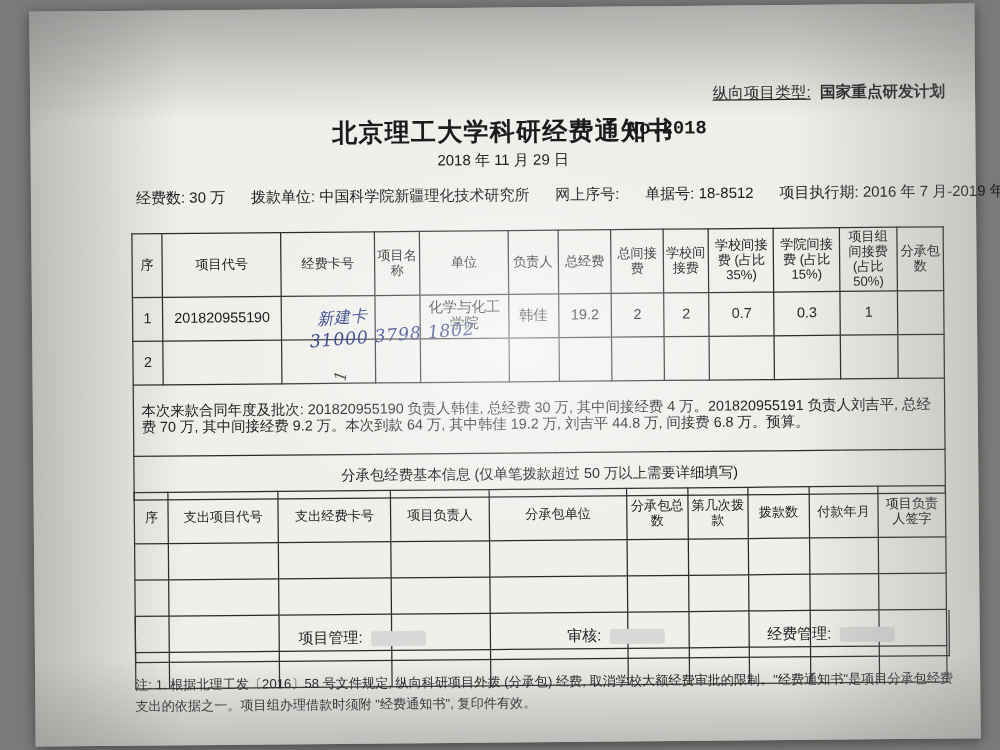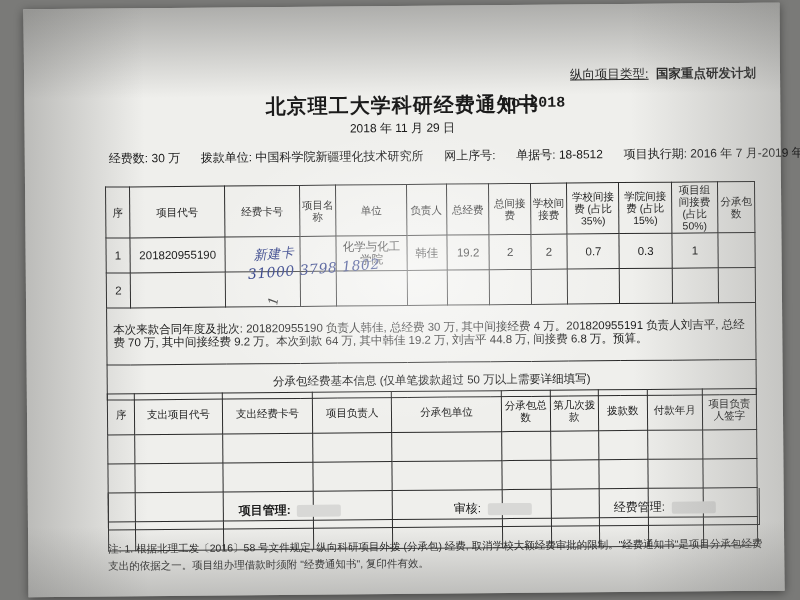--- a/index.html
+++ b/index.html
@@ -187,21 +187,21 @@
     height: 36px;
     border: 1px solid #2a2a2a;
     border-top: none;
     font-size: 12px;
   }
   #signRow .cell {
     position: absolute;
     top: 10px;
     white-space: nowrap;
   }
-  #signRow .c1 { left: 130px; font-weight: bold; }
+  #signRow .c1 { left: 130px; }
   #signRow .c2 { left: 345px; }
   #signRow .c3 { left: 505px; }
 
   .redact {
     display: inline-block;
     width: 44px;
     height: 12px;
     background: #d8d8d6;
     vertical-align: middle;
     margin-left: 3px;

